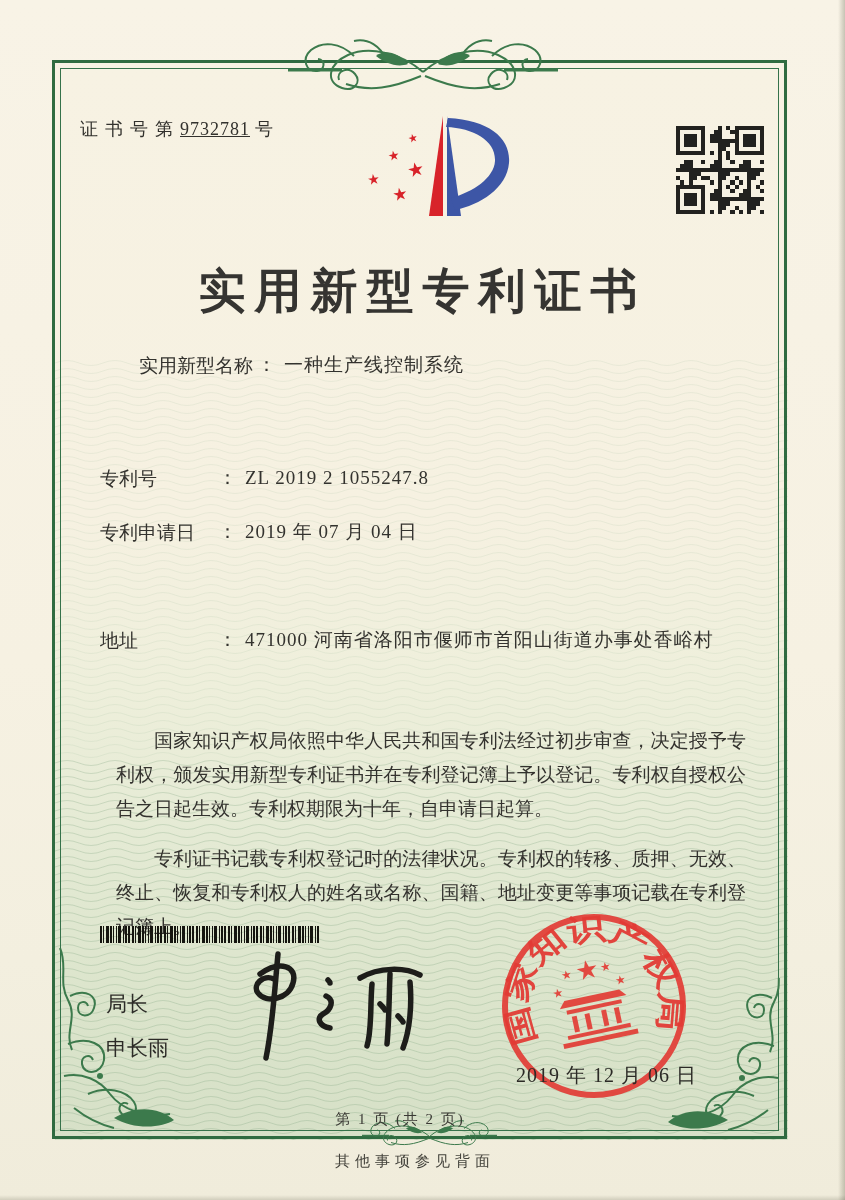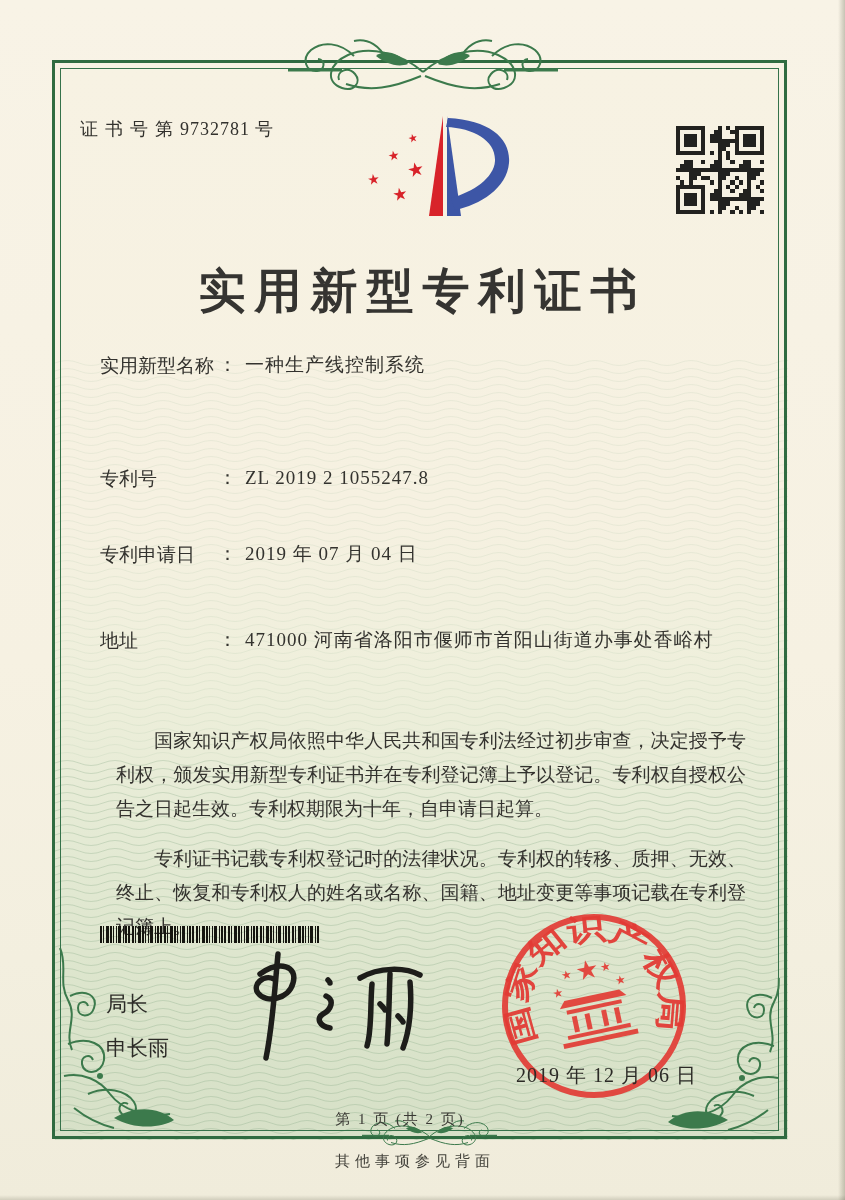--- a/index.html
+++ b/index.html
@@ -19,21 +19,21 @@
   .inner-bg svg{position:absolute;left:0;top:0;}
 
   
   .frame-outer{position:absolute;left:52px;top:60px;width:735px;height:1079px;
     border:3px solid #2f6b40;box-sizing:border-box;}
   .frame-inner{position:absolute;left:60px;top:68px;width:719px;height:1063px;
     border:1px solid #35724a;box-sizing:border-box;}
 
   .cert-no{position:absolute;left:80px;top:117px;font-size:18px;color:#32312d;}
   .cert-no .pfx{letter-spacing:7px;text-align:center;}
-  .cert-no .num{letter-spacing:1px;}
+  .cert-no .num{letter-spacing:1px;text-decoration:underline;}
   .cert-no .sfx{margin-left:5px;}
 
   .logo{position:absolute;left:350px;top:112px;}
 
   .qr{position:absolute;left:676px;top:126px;width:88px;height:88px;
     display:grid;grid-template-columns:repeat(21,1fr);grid-template-rows:repeat(21,1fr);}
   .qr div{width:100%;height:100%;}
   .qr .d{background:#22221f;}
 
   .title{position:absolute;left:0;top:260px;width:845px;text-align:center;
@@ -575,27 +575,27 @@
       <div class="d"></div>
       <div></div>
       <div class="d"></div>
       <div></div>
       <div></div>
       <div class="d"></div>
     </div>
 
   <div class="title">实用新型专利证书</div>
 
-  <div class="frow" style="top:352px;">
+  <div class="frow" style="top:352px;margin-left:39px;">
     <span class="flabel">实用新型名称</span><span class="fcolon">：</span><span class="fvalue">一种生产线控制系统</span>
   </div>
   <div class="frow" style="top:465px;">
     <span class="flabel">专利号</span><span class="fcolon">：</span><span class="fvalue">ZL 2019 2 1055247.8</span>
   </div>
-  <div class="frow" style="top:519px;margin-top:22px;">
+  <div class="frow" style="top:519px;">
     <span class="flabel">专利申请日</span><span class="fcolon">：</span><span class="fvalue">2019 年 07 月 04 日</span>
   </div>
   <div class="frow" style="top:627px;">
     <span class="flabel">地址</span><span class="fcolon">：</span><span class="fvalue">471000 河南省洛阳市偃师市首阳山街道办事处香峪村</span>
   </div>
 
   <div class="paras">
     <p>国家知识产权局依照中华人民共和国专利法经过初步审查，决定授予专利权，颁发实用新型专利证书并在专利登记簿上予以登记。专利权自授权公告之日起生效。专利权期限为十年，自申请日起算。</p>
     <p>专利证书记载专利权登记时的法律状况。专利权的转移、质押、无效、终止、恢复和专利权人的姓名或名称、国籍、地址变更等事项记载在专利登记簿上。</p>
   </div>

